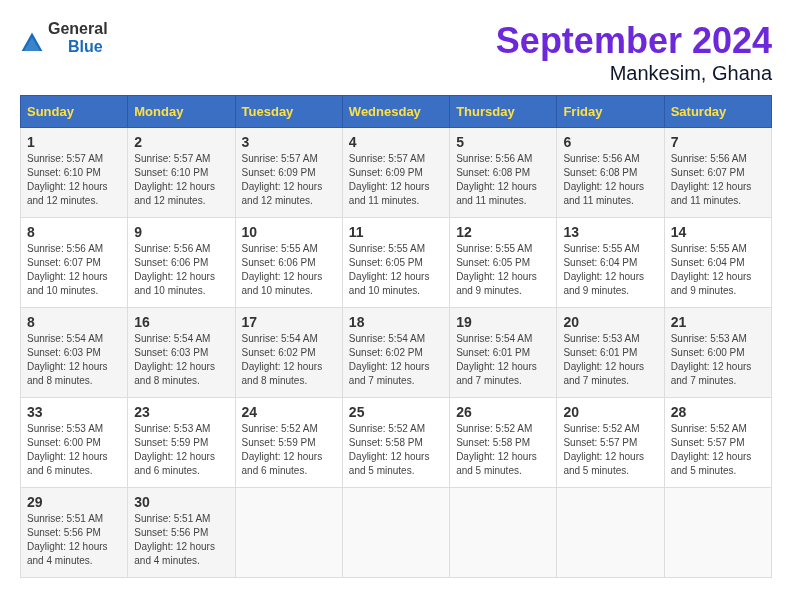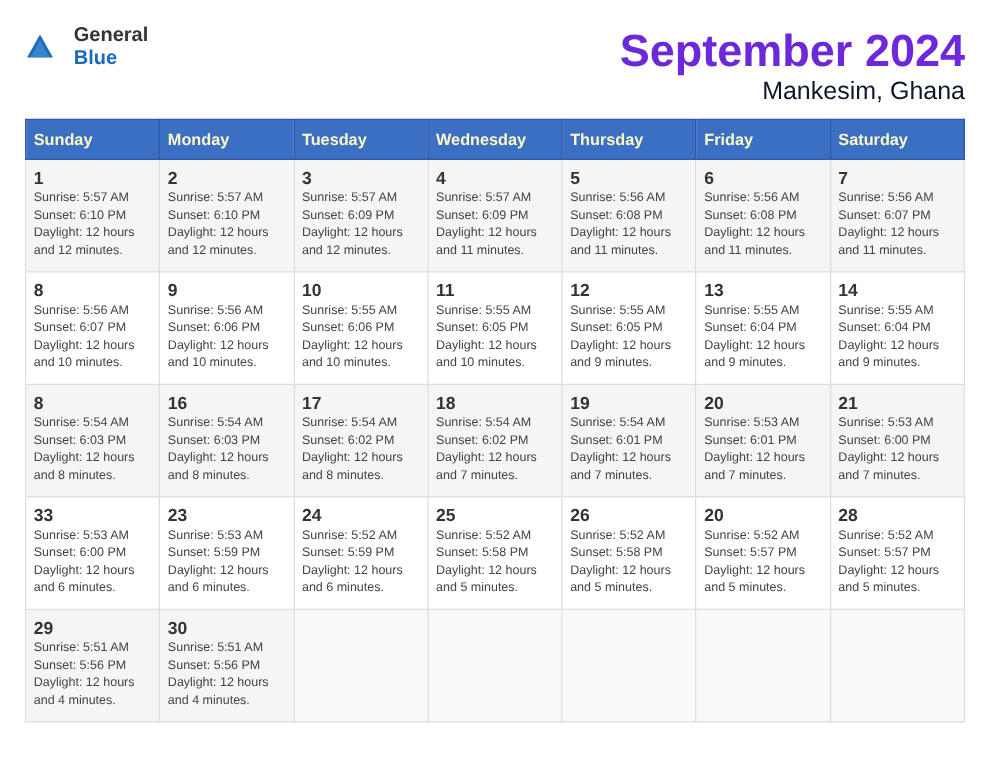--- a/index.html
+++ b/index.html
@@ -11,37 +11,38 @@
       padding: 20px;
     }
     .header-area {
       display: flex;
       justify-content: space-between;
       align-items: flex-start;
       margin-bottom: 10px;
     }
     .logo {
       display: flex;
-      align-items: center;
-      gap: 15px;
+      align-items: flex-end;
+      gap: 4px;
     }
     .logo-text {
       display: flex;
       flex-direction: column;
       line-height: 1.1;
     }
     .logo-general {
       font-size: 16px;
       font-weight: bold;
       color: #333;
     }
     .logo-blue {
       font-size: 16px;
       font-weight: bold;
       color: #1a6bbf;
+      margin-left: 20px;
     }
     .logo-icon {
       width: 24px;
       height: 24px;
     }
     .title-area {
       text-align: right;
     }
     .month-title {
       font-size: 36px;
@@ -52,21 +53,21 @@
       font-size: 20px;
       color: #0f172a;
     }
     table {
       width: 100%;
       border-collapse: collapse;
       table-layout: fixed;
     }
     thead tr {
       background-color: #3a6fc4;
-      color: #fef9c3;
+      color: #fde047;
     }
     thead th {
       padding: 8px 6px;
       font-size: 13px;
       font-weight: bold;
       text-align: left;
       border: 1px solid #2d5aa8;
     }
     tbody tr {
       vertical-align: top;

